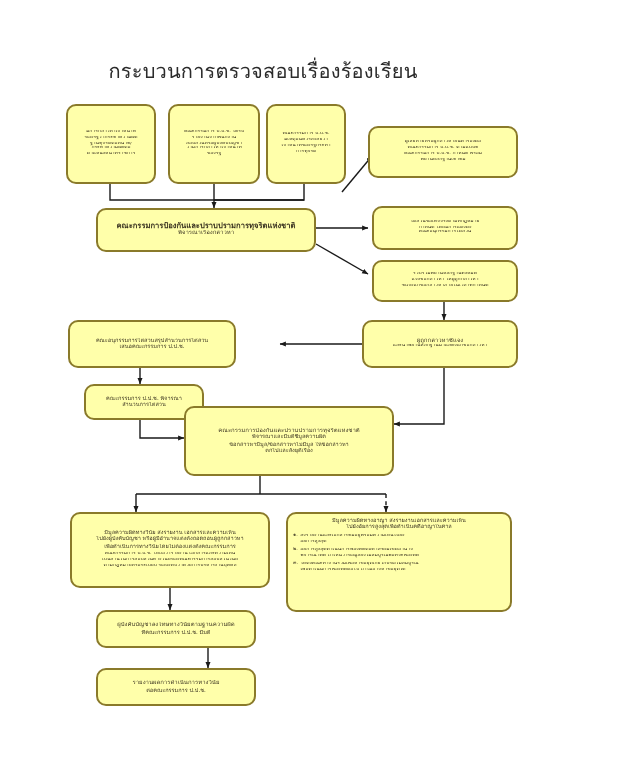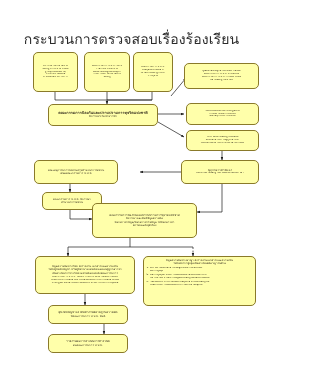--- a/index.html
+++ b/index.html
@@ -26,21 +26,21 @@
     width: 263px;
     height: 380px;
     pointer-events: none;
   }
   .title {
     position: absolute;
     left: 0;
     top: 28px;
     width: 263px;
     text-align: center;
-    font-size: 14px;
+    font-size: 10px;
     color: #2b2b2b;
     letter-spacing: 0.1px;
     white-space: nowrap;
   }
   .node {
     position: absolute;
     box-sizing: border-box;
     background: #ffffaa;
     border: 0.7px solid #8a7a2a;
     border-radius: 5px;

